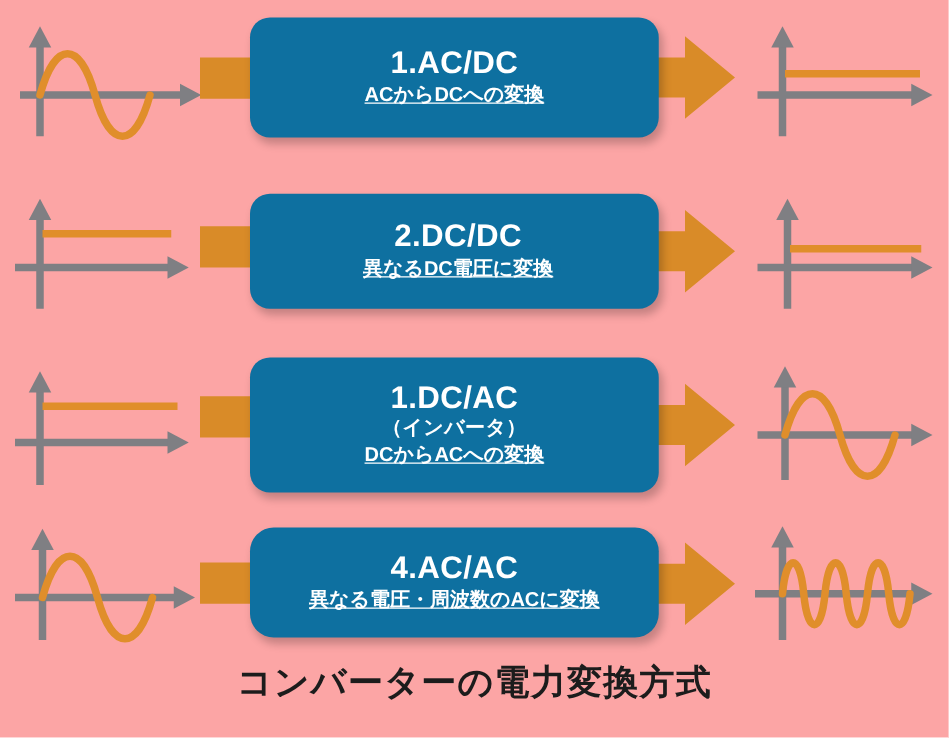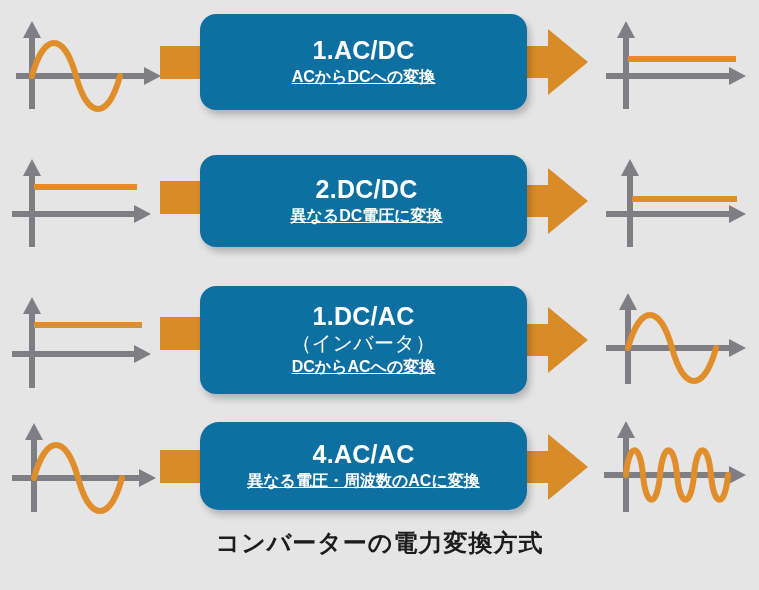--- a/index.html
+++ b/index.html
@@ -9,21 +9,21 @@
     background: #ffffff;
   }
   body {
     font-family: "Liberation Sans", "DejaVu Sans", sans-serif;
     -webkit-font-smoothing: antialiased;
   }
   #canvas {
     position: relative;
     width: 759px;
     height: 590px;
-    background: #e5e5e5;
+    background: #fca5a5;
     overflow: hidden;
   }
 
   
   .row {
     position: absolute;
     left: 0;
     width: 759px;
   }
 
@@ -70,22 +70,22 @@
   .box-title {
     color: #ffffff;
     font-size: 25px;
     font-weight: bold;
     line-height: 1.18;
     letter-spacing: 0.3px;
     white-space: nowrap;
   }
   .box-sub2 {
     color: #ffffff;
-    font-size: 20px;
-    font-weight: normal;
+    font-size: 16px;
+    font-weight: bold;
     line-height: 1.18;
     letter-spacing: 0.3px;
     white-space: nowrap;
   }
   .box-sub {
     color: #ffffff;
     font-size: 16px;
     font-weight: bold;
     line-height: 1.3;
     margin-top: 2px;
@@ -93,21 +93,21 @@
     text-decoration: underline;
   }
 
   
   #caption {
     position: absolute;
     left: 0;
     top: 527px;
     width: 759px;
     text-align: center;
-    font-size: 24px;
+    font-size: 28px;
     font-weight: bold;
     color: #1c1c1c;
     letter-spacing: 1px;
     font-family: "DejaVu Sans", "Liberation Sans", sans-serif;
   }
 </style>
 </head>
 <body>
 
 <div id="canvas">

